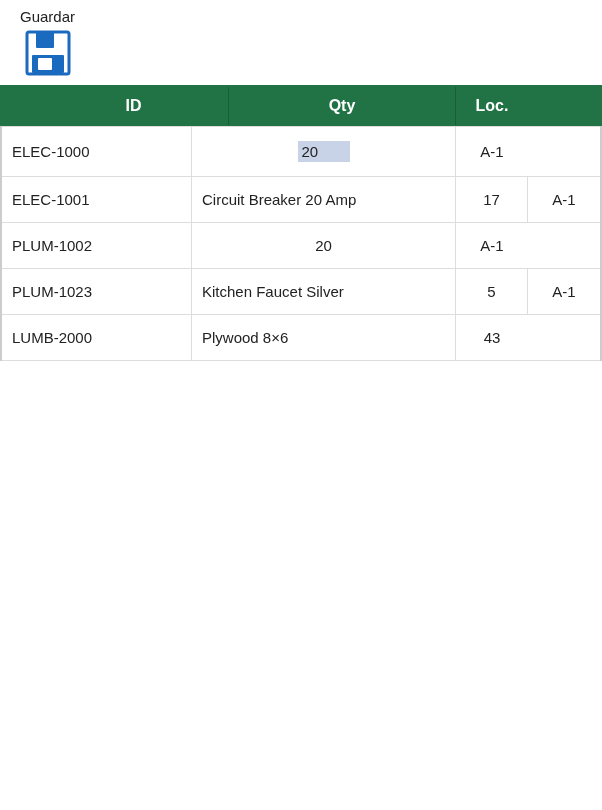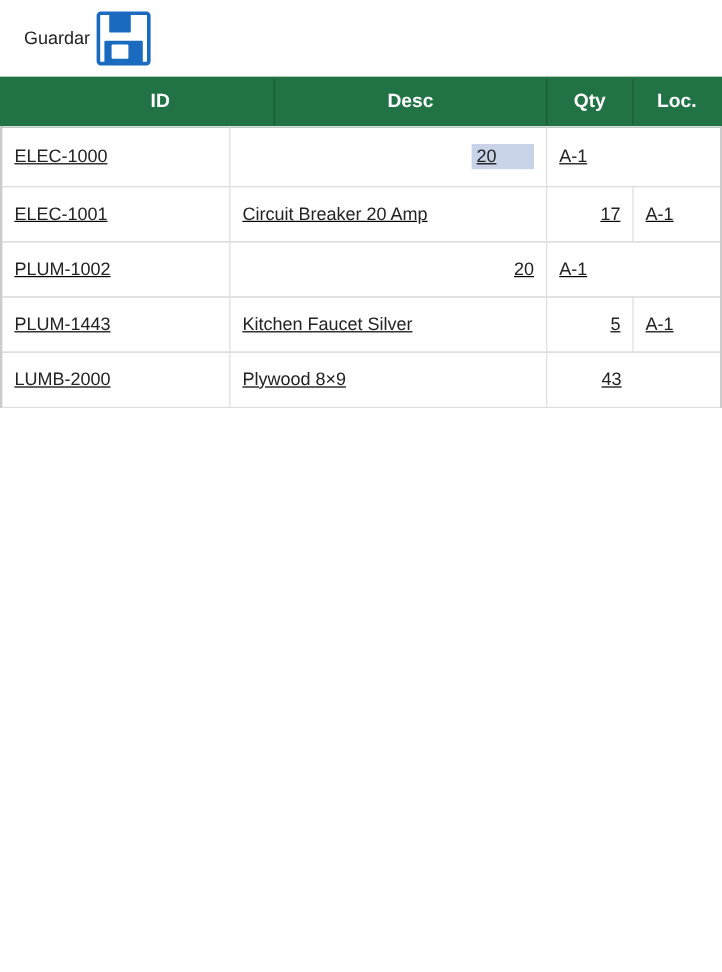--- a/index.html
+++ b/index.html
@@ -20,21 +20,21 @@
       display: flex;
       flex-direction: row;
       align-items: flex-start;
       padding: 8px 20px 8px 20px;
       gap: 60px;
       background: #fff;
     }
 
     .toolbar-item {
       display: flex;
-      flex-direction: row;
+      flex-direction: column;
       align-items: center;
       gap: 4px;
       cursor: pointer;
     }
 
     .toolbar-label {
       font-size: 15px;
       color: #222;
     }
 
@@ -55,21 +55,20 @@
       border-right: 1px solid #185c38;
     }
 
     .table-header > div:last-child {
       border-right: none;
     }
 
     .table-body {
       border-left: 2px solid #ccc;
       border-right: 2px solid #ccc;
-      text-decoration: underline;
     }
 
     .table-row {
       display: grid;
       grid-template-columns: 190px 1fr 72px 72px;
       border-bottom: 1px solid #ddd;
       border-top: 1px solid #ddd;
       margin-top: -1px;
     }
 
@@ -87,55 +86,54 @@
     }
 
     .cell-id {
       font-weight: normal;
     }
 
     .cell-desc {
     }
 
     .cell-qty {
-      justify-content: flex-end;
+      justify-content: center;
     }
 
     .cell-qty-input {
       background: #c8d3e8;
       border: none;
       width: 52px;
       padding: 2px 4px;
       font-size: 15px;
       color: #222;
       outline: none;
     }
 
     .cell-loc {
-      justify-content: flex-start;
+      justify-content: center;
     }
   </style>
 </head>
 <body>
 
 <div class="toolbar">
   <div class="toolbar-item">
     <span class="toolbar-label">Guardar</span>
     <svg width="48" height="48" viewBox="0 0 48 48" fill="none" xmlns="http://www.w3.org/2000/svg">
       <rect x="3" y="3" width="42" height="42" rx="2" stroke="#1a6bbf" stroke-width="3" fill="none"></rect>
       <rect x="12" y="3" width="18" height="16" rx="1" fill="#1a6bbf"></rect>
       <rect x="8" y="26" width="32" height="18" rx="1" fill="#1a6bbf"></rect>
       <rect x="14" y="29" width="14" height="12" rx="1" fill="#fff"></rect>
     </svg>
   </div>
 </div>
 
 <div class="table-header">
   <div>ID</div>
-  <div>Desc</div>
   <div>Qty</div>
   <div>Loc.</div>
 </div>
 
 <div class="table-body">
 
   <div class="table-row">
     <div class="cell-id">
       <span>ELEC-1000</span>
     </div>
@@ -169,39 +167,39 @@
     <div class="cell-qty">
       <span>20</span>
     </div>
     <div class="cell-loc">
       <span>A-1</span>
     </div>
   </div>
 
   <div class="table-row">
     <div class="cell-id">
-      <span>PLUM-1443</span>
+      <span>PLUM-1023</span>
     </div>
     <div class="cell-desc">
       <span>Kitchen Faucet Silver</span>
     </div>
     <div class="cell-qty">
       <span>5</span>
     </div>
     <div class="cell-loc">
       <span>A-1</span>
     </div>
   </div>
 
   <div class="table-row">
     <div class="cell-id">
       <span>LUMB-2000</span>
     </div>
     <div class="cell-desc">
-      <span>Plywood 8×9</span>
+      <span>Plywood 8×6</span>
     </div>
     <div class="cell-qty">
       <span>43</span>
     </div>
   </div>
 
 
 </div>
 
 </body></html>

